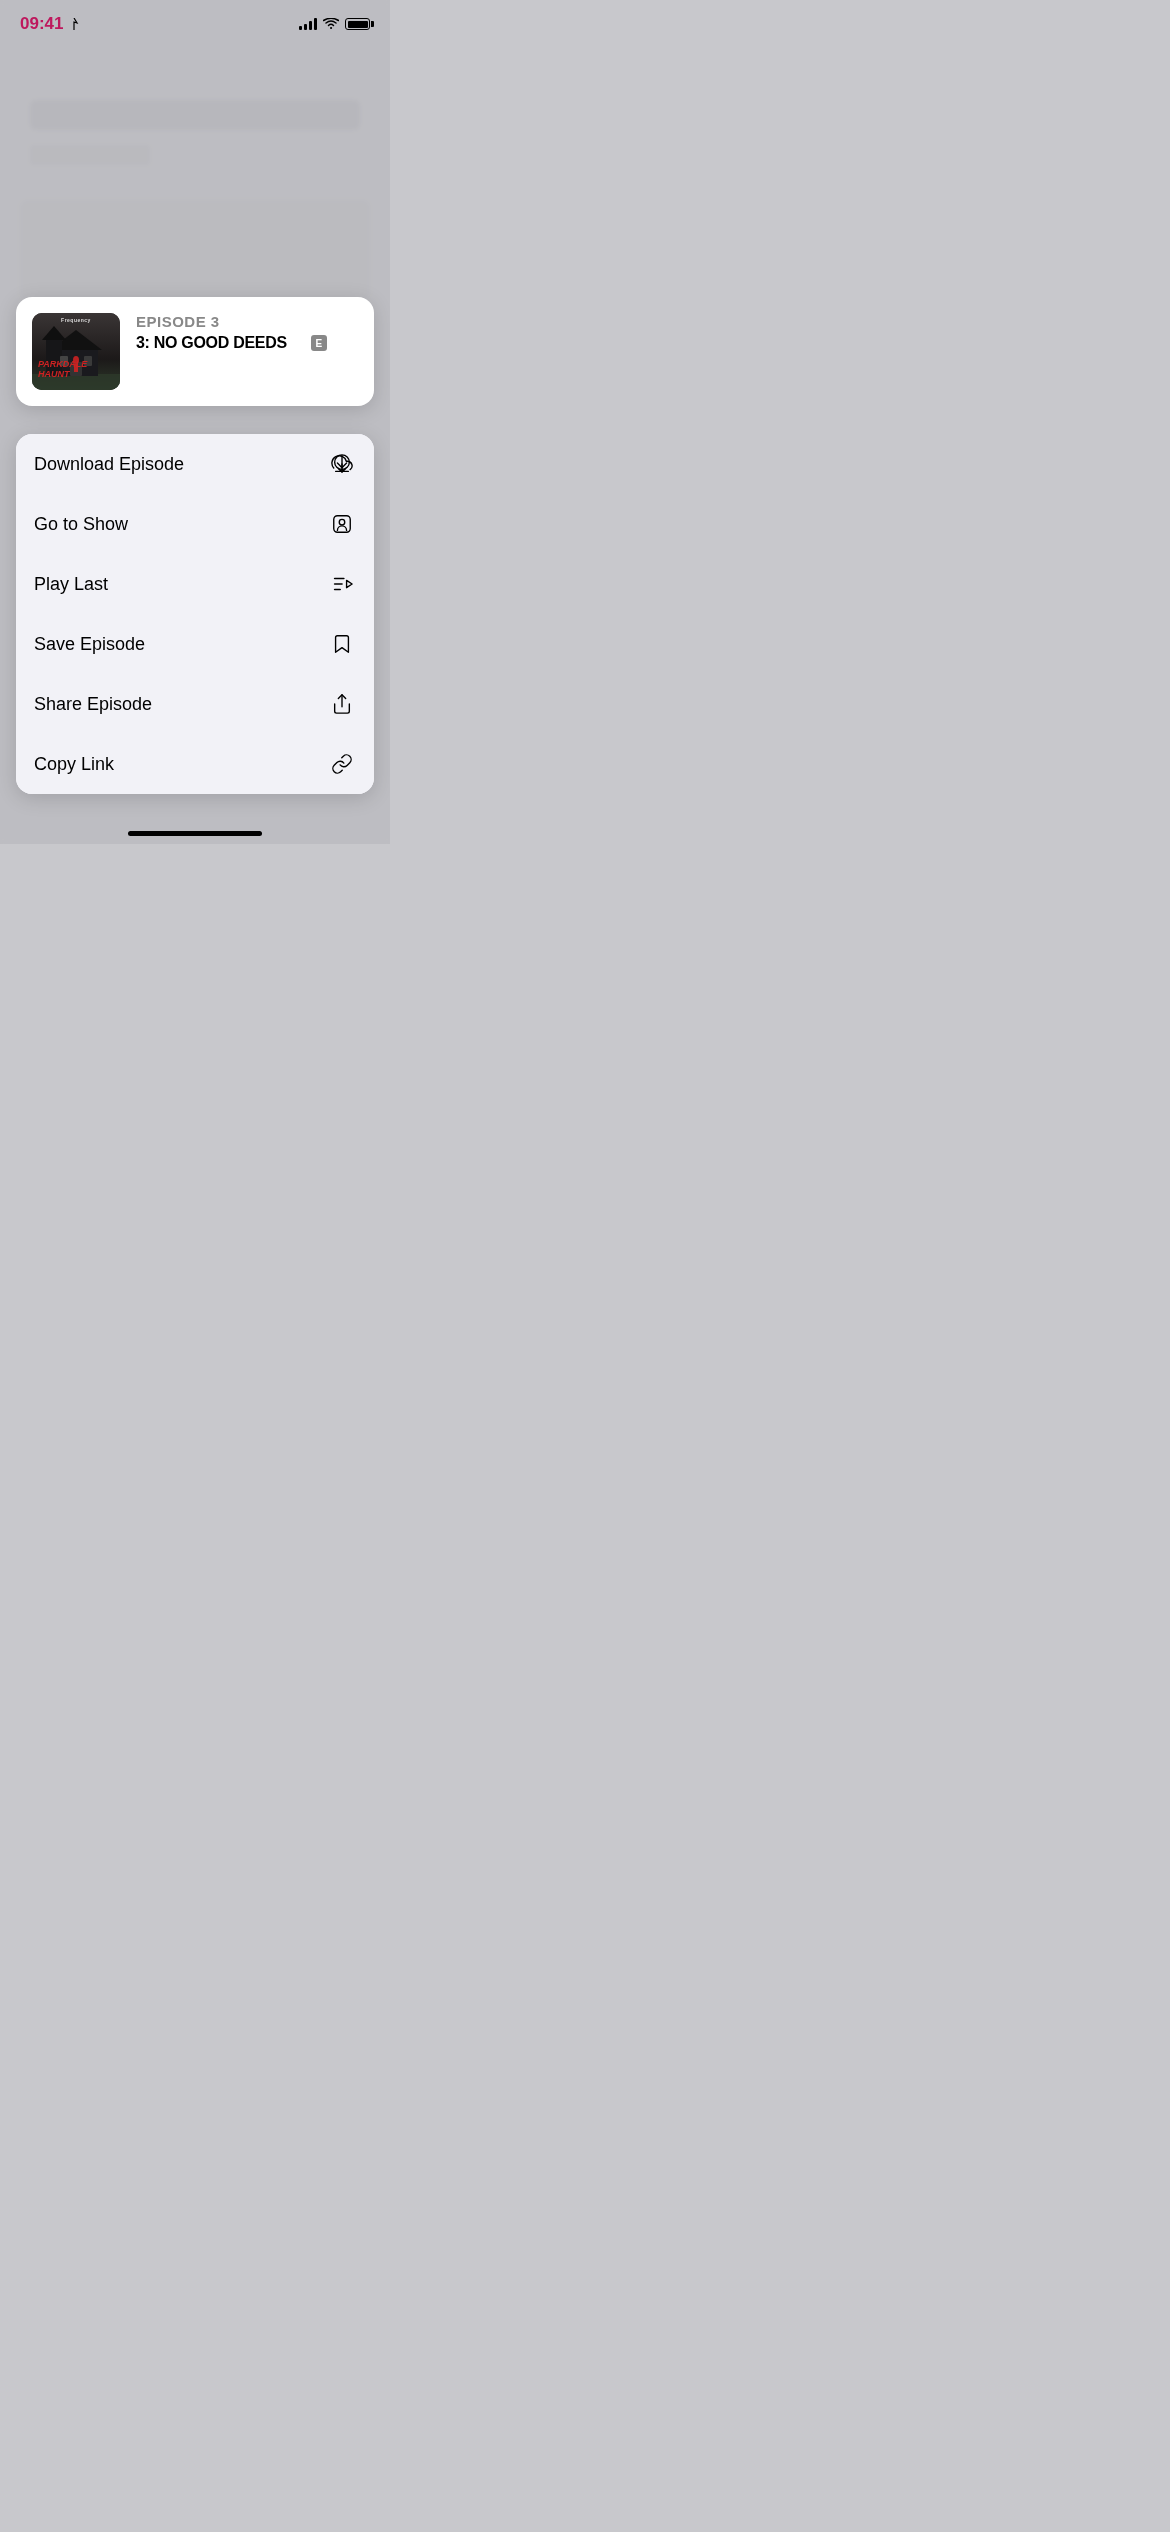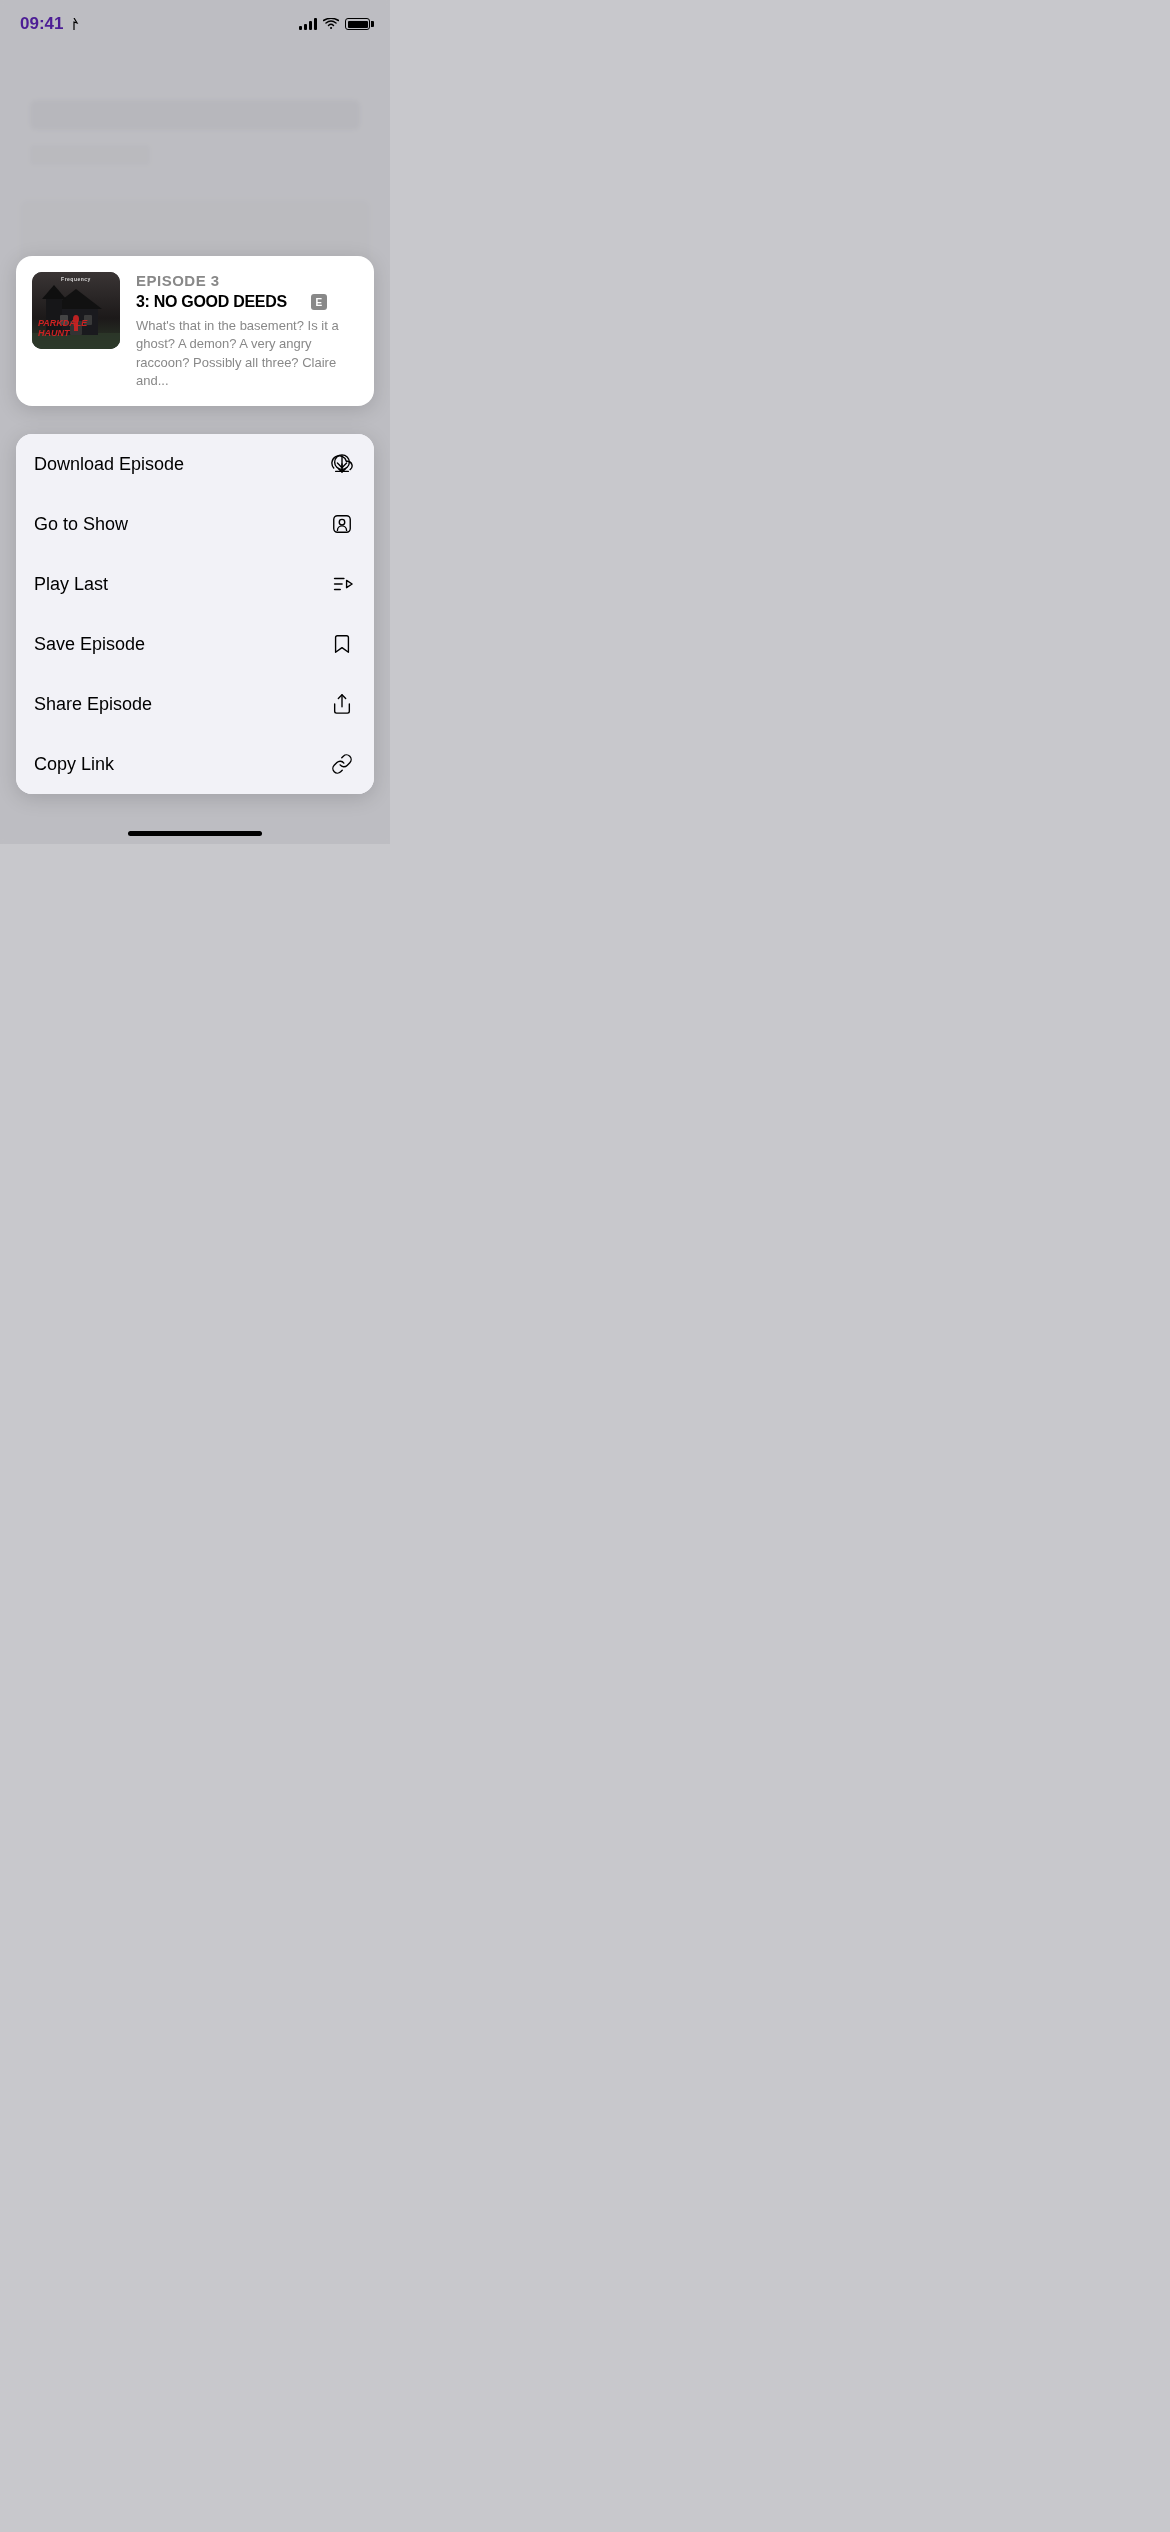--- a/index.html
+++ b/index.html
@@ -19,21 +19,21 @@
       display: flex;
       justify-content: space-between;
       align-items: center;
       padding: 14px 20px 8px 20px;
       position: relative;
       z-index: 10;
     }
     .status-time {
       font-size: 17px;
       font-weight: 600;
-      color: #4c1d95;
+      color: #be185d;
       display: flex;
       align-items: center;
       gap: 4px;
     }
     .status-icons {
       display: flex;
       align-items: center;
       gap: 6px;
     }
     .signal-bars {
@@ -386,21 +386,20 @@
         </svg>
         <div class="artwork-red-text">PARKDALE<br>HAUNT</div>
       </div>
     </div>
     <div class="episode-info">
       <div class="episode-label">EPISODE 3</div>
       <div class="episode-title-row">
         <span class="episode-title">3: NO GOOD DEEDS</span>
         <div class="explicit-badge">E</div>
       </div>
-      <div class="episode-desc">What's that in the basement? Is it a ghost? A demon? A very angry raccoon? Possibly all three? Claire and...</div>
     </div>
   </div>
 
   <div class="action-menu">
 
     <div class="action-item">
       <span class="action-label">Download Episode</span>
       <div class="action-icon">
         <svg viewBox="0 0 24 24">
           <path d="M12 3 L12 16"></path>

